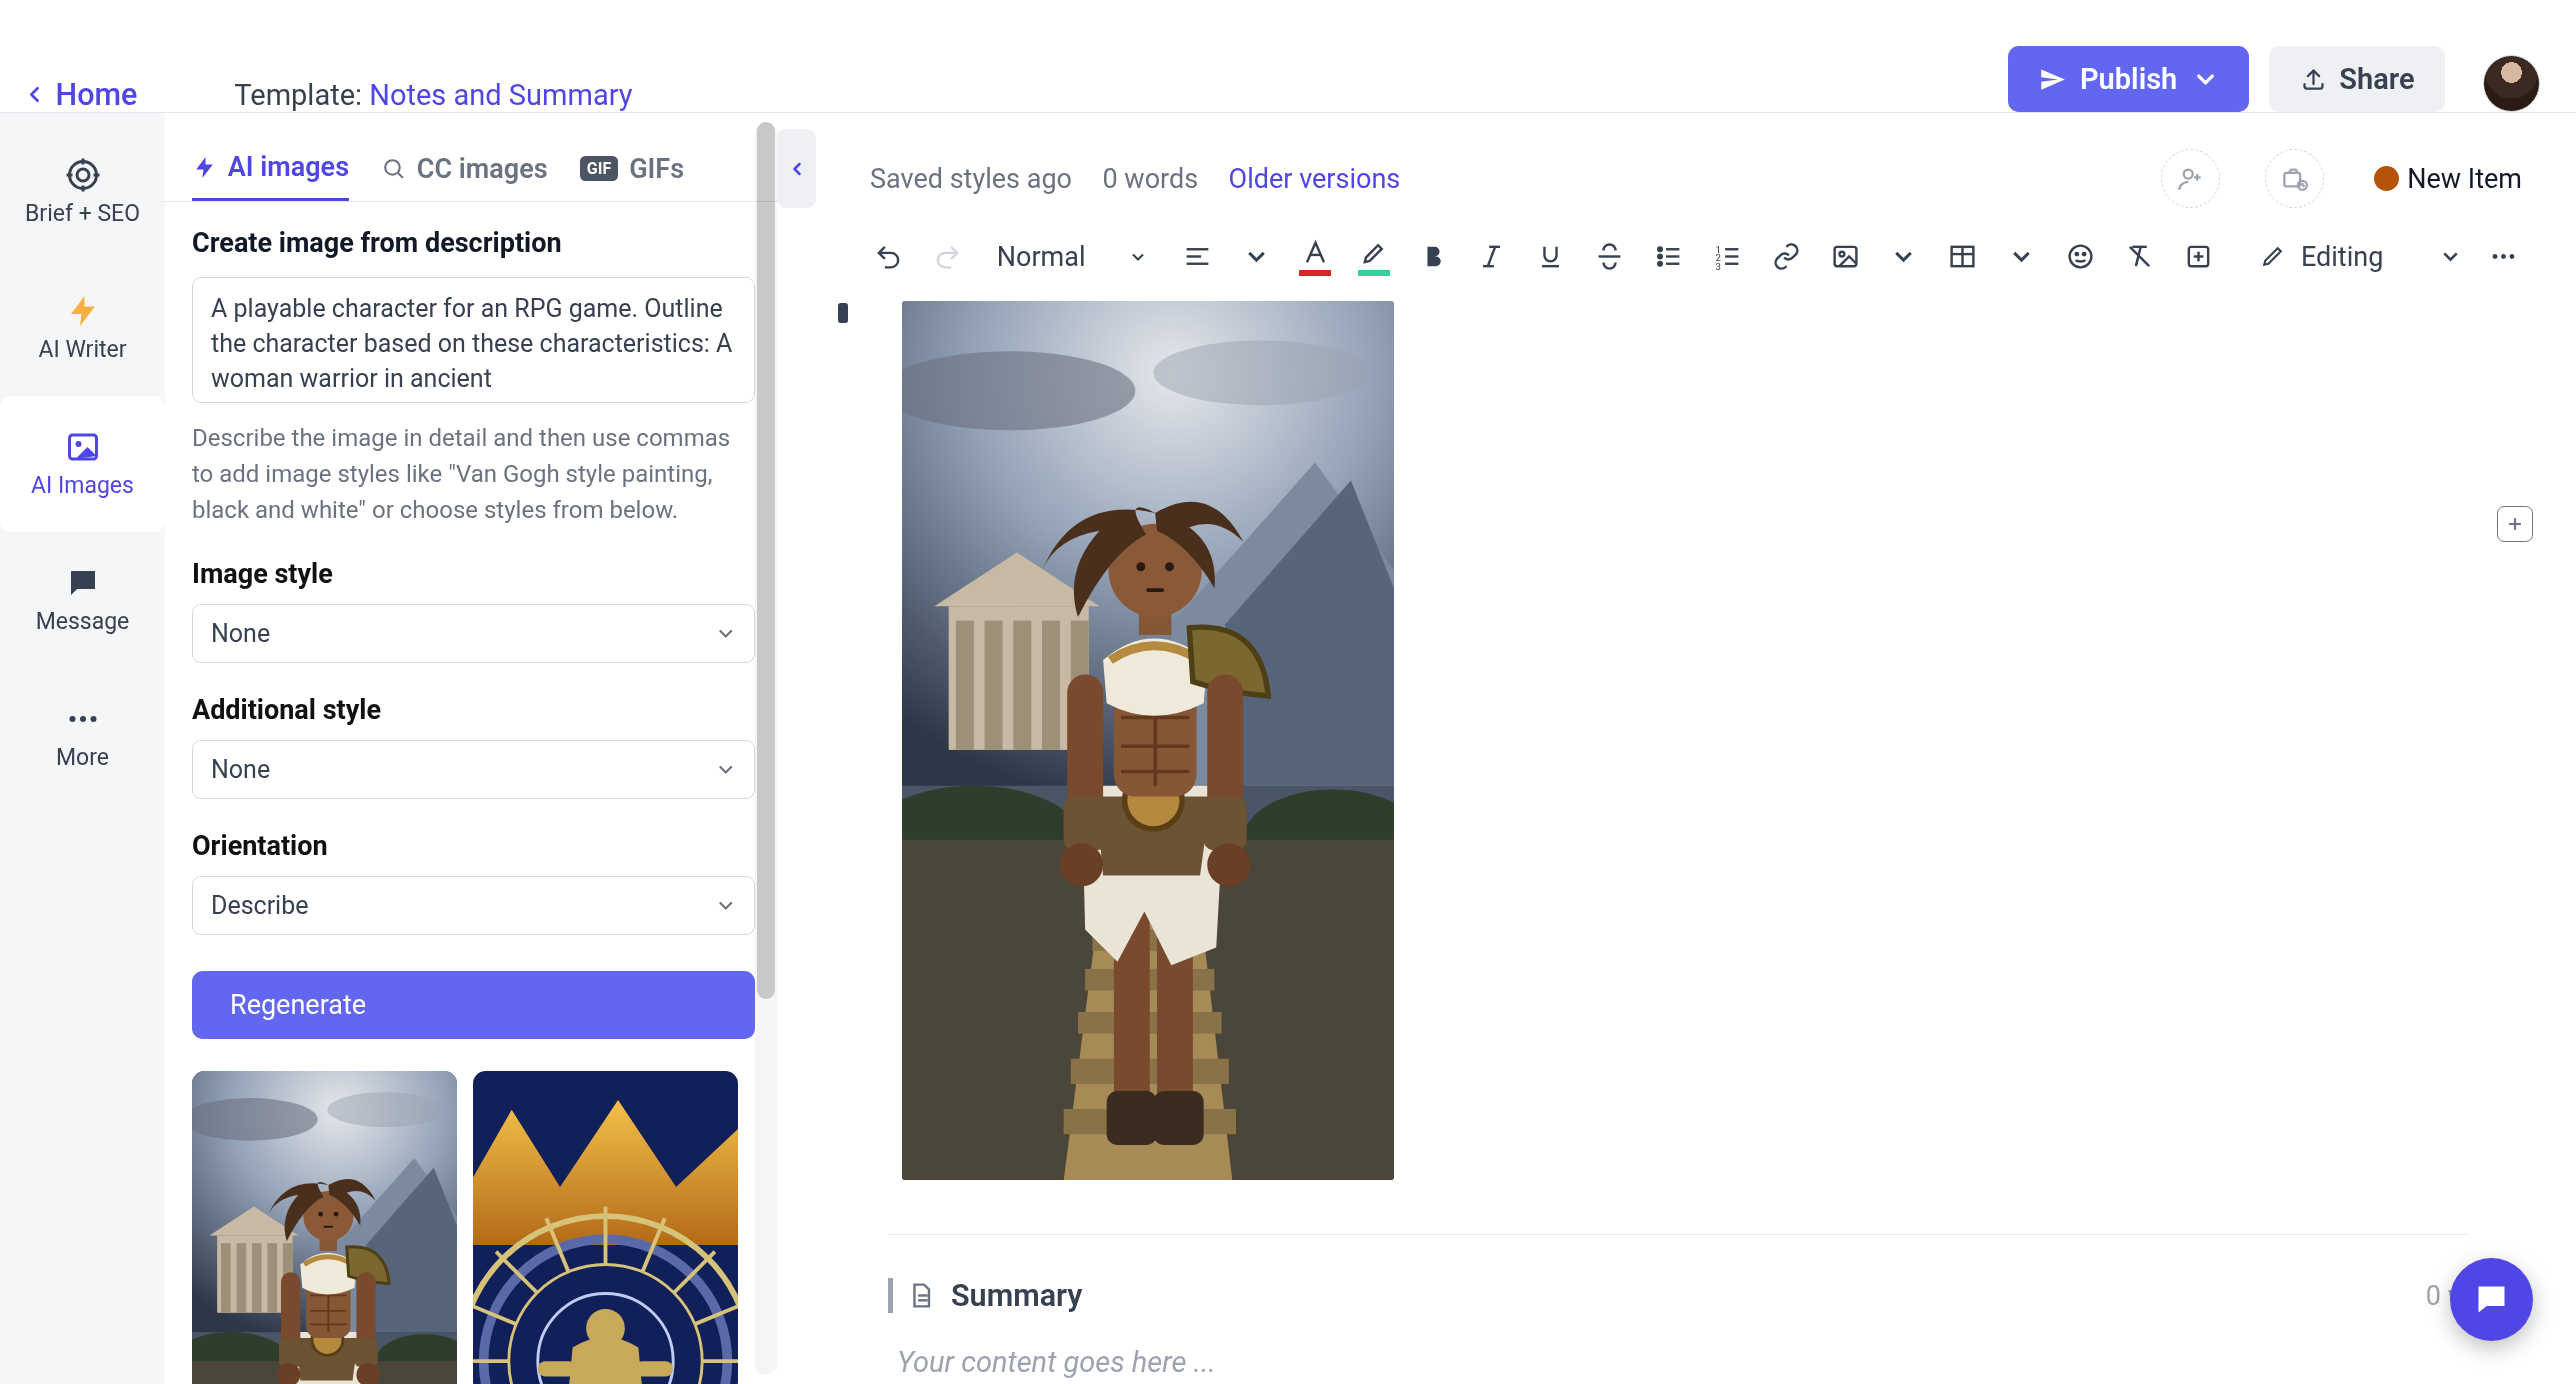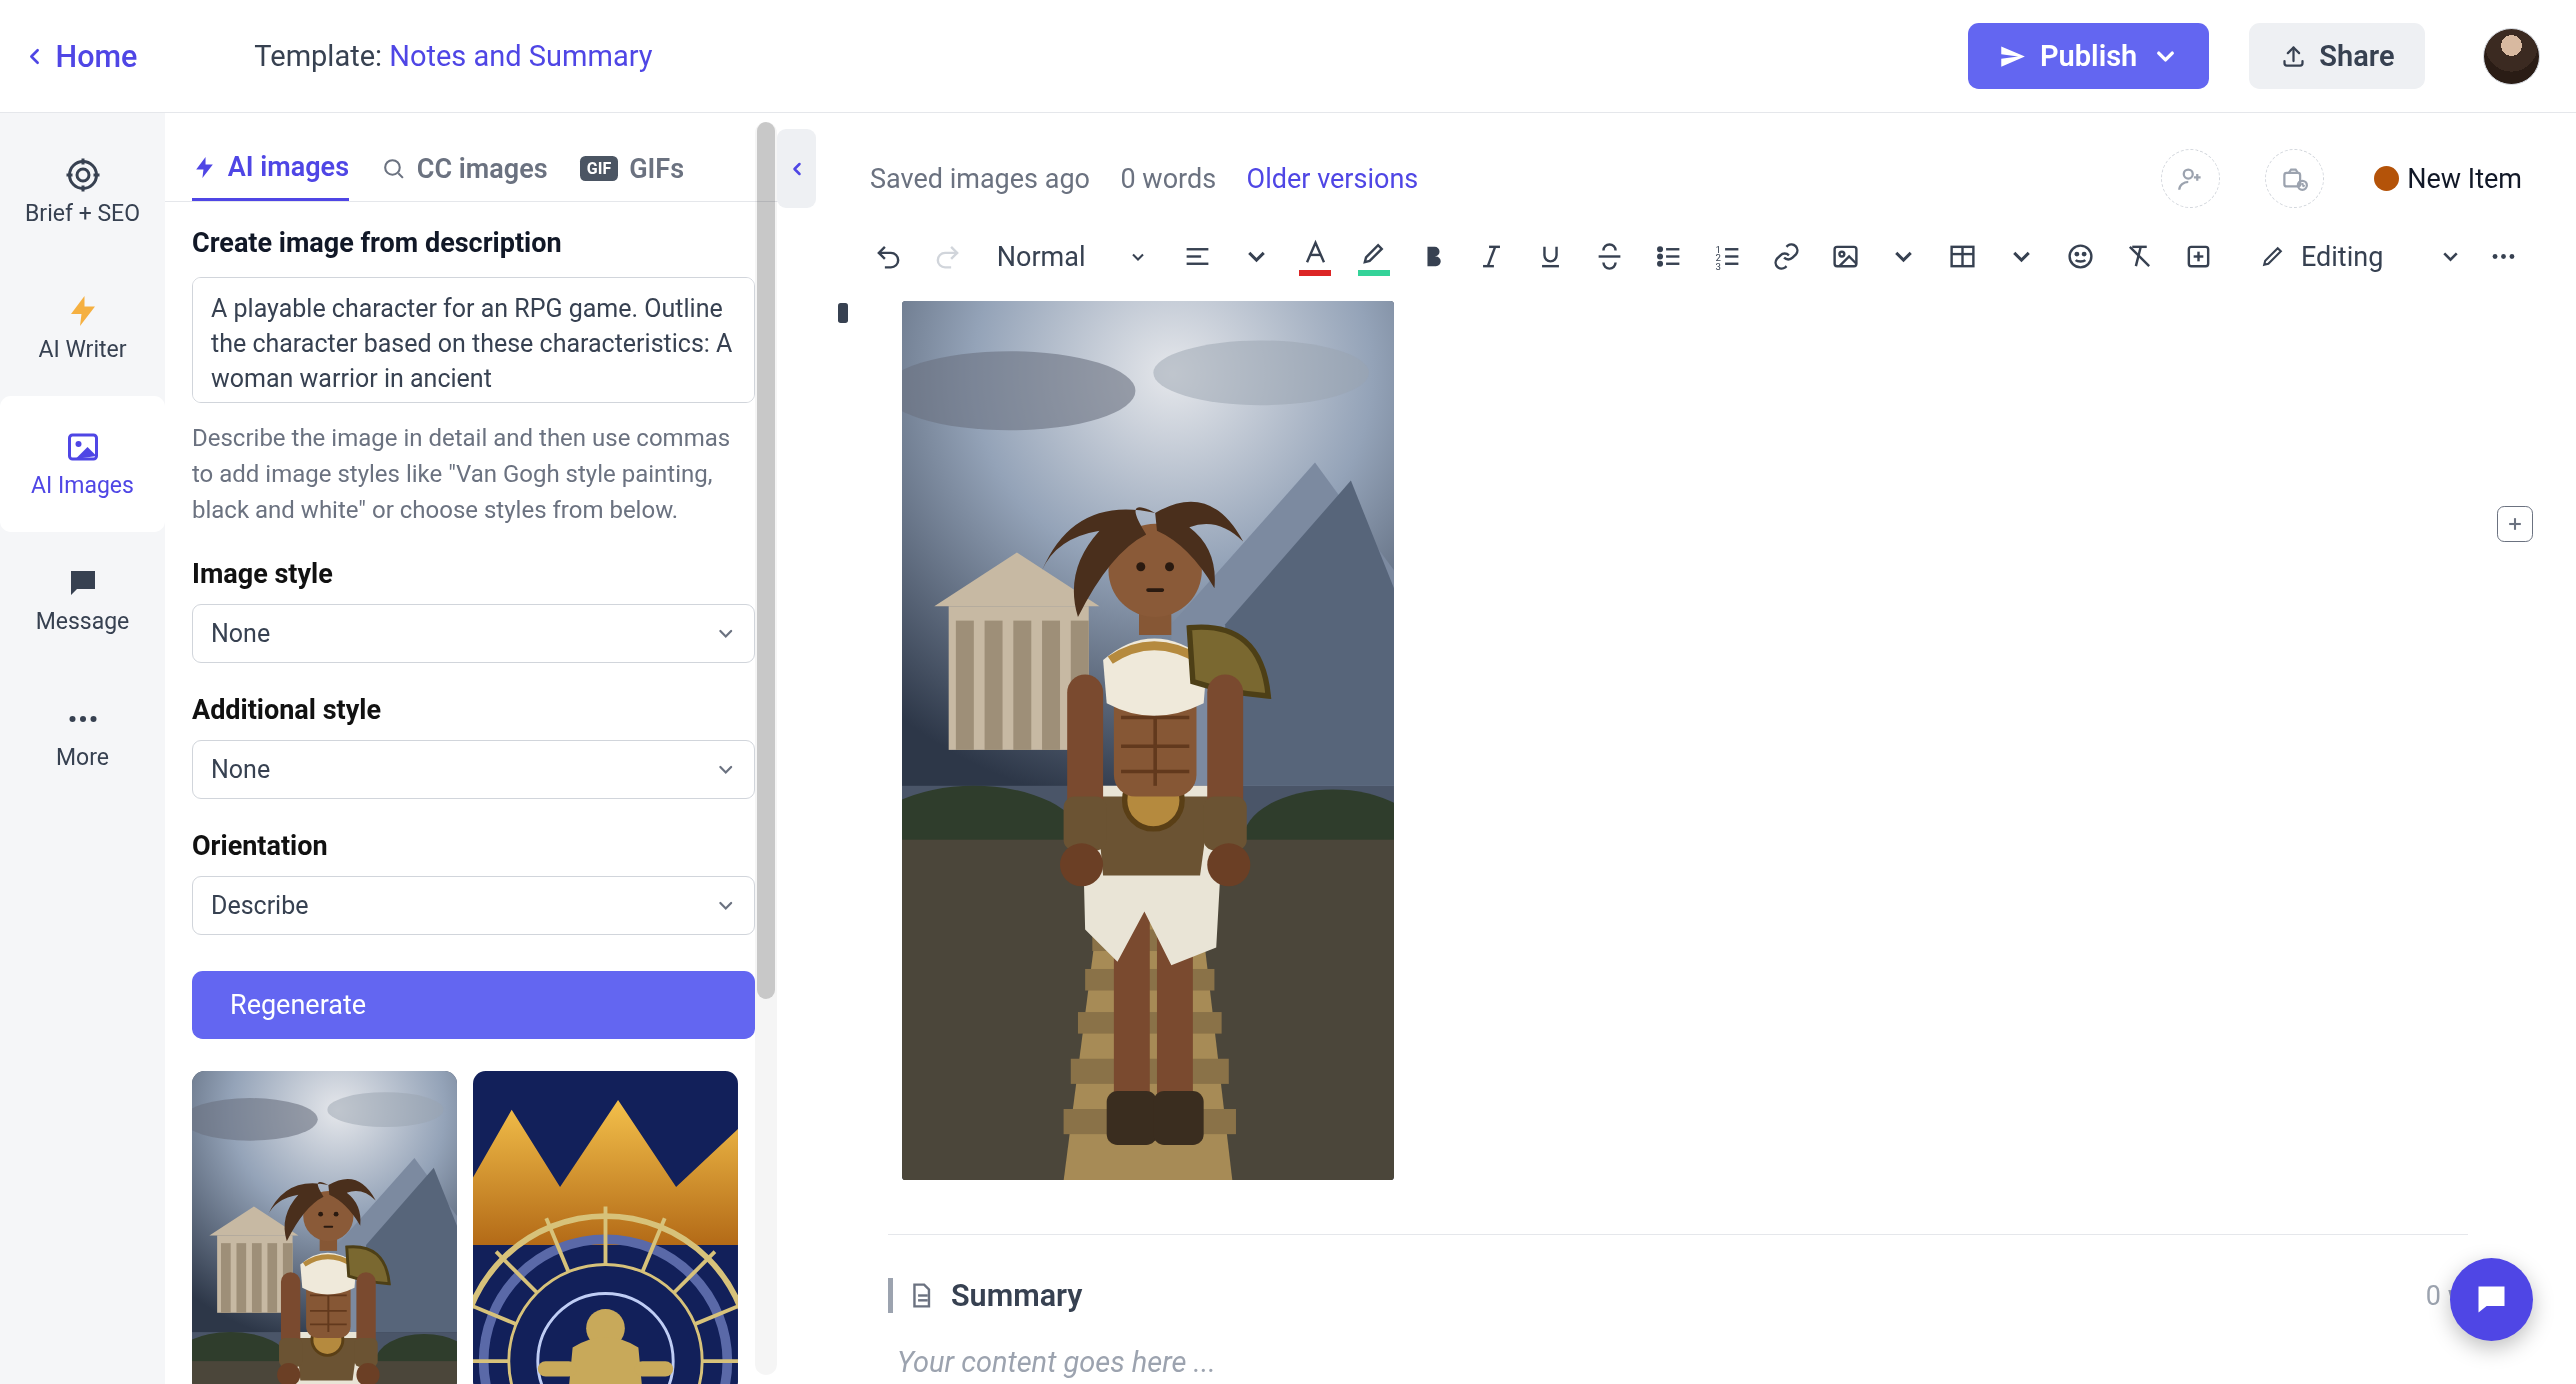--- a/index.html
+++ b/index.html
@@ -5,24 +5,23 @@
   * { box-sizing: border-box; margin: 0; padding: 0; }
   html, body {
     width: 2576px; height: 1385px;
     font-family: -apple-system, BlinkMacSystemFont, "Segoe UI", Roboto, Helvetica, Arial, sans-serif;
     background: #fff; color: #111;
     overflow: hidden;
   }
 
   
   .topbar {
-    display: flex; align-items: center;
+    display: flex; align-items: flex-end;
     height: 113px; padding: 0 36px 0 21.5px;
     border-bottom: 0.9px solid #e5e7eb;
-    gap: 20px;
   }
   .home-link {
     display: flex; align-items: center; gap: 9px;
     color: #4f46e5; font-size: 30.5px; font-weight: 500;
     cursor: pointer;
   }
   .home-link svg { width: 25px; height: 25px; }
   .template-wrap { margin-left: 97px; font-size: 29px; color: #374151; }
   .template-wrap .tpl-name { color: #4f46e5; cursor: pointer; }
   .topbar-spacer { flex: 1; }
@@ -543,21 +542,21 @@
 </div>
 
 <div class="collapse-btn">
   <svg viewBox="0 0 24 24" fill="none" stroke="currentColor" stroke-width="3" stroke-linecap="round" stroke-linejoin="round">
       <polyline points="15 18 9 12 15 6"></polyline>
     </svg>
 </div>
 
 <div class="editor">
   <div class="status-row">
-    <span>Saved images ago</span>
+    <span>Saved styles ago</span>
     <span>0 words</span>
     <span class="older">Older versions</span>
     <div class="status-spacer"></div>
     <div class="status-circle">
       <svg viewBox="0 0 24 24" fill="none" stroke="currentColor" stroke-width="2">
           <circle cx="10" cy="8" r="4"></circle>
           <path d="M2 22c0-4 4-7 8-7"></path>
           <line x1="18" y1="8" x2="18" y2="14"></line>
           <line x1="15" y1="11" x2="21" y2="11"></line>
         </svg>

